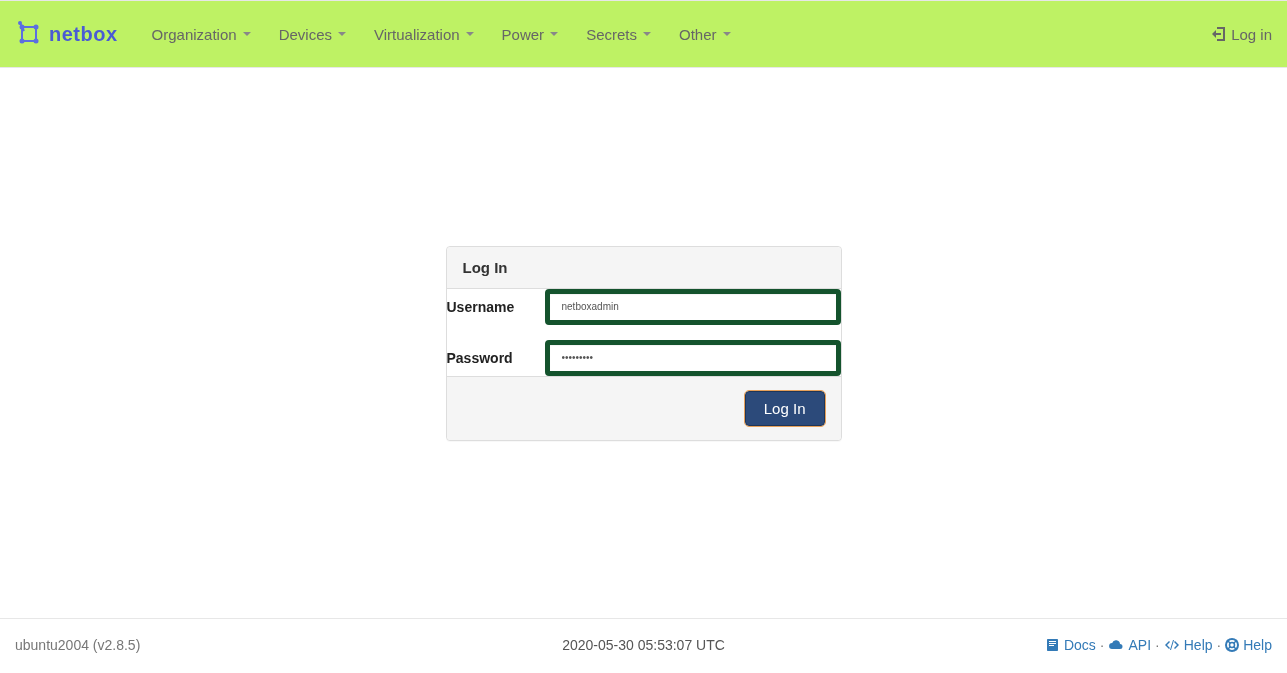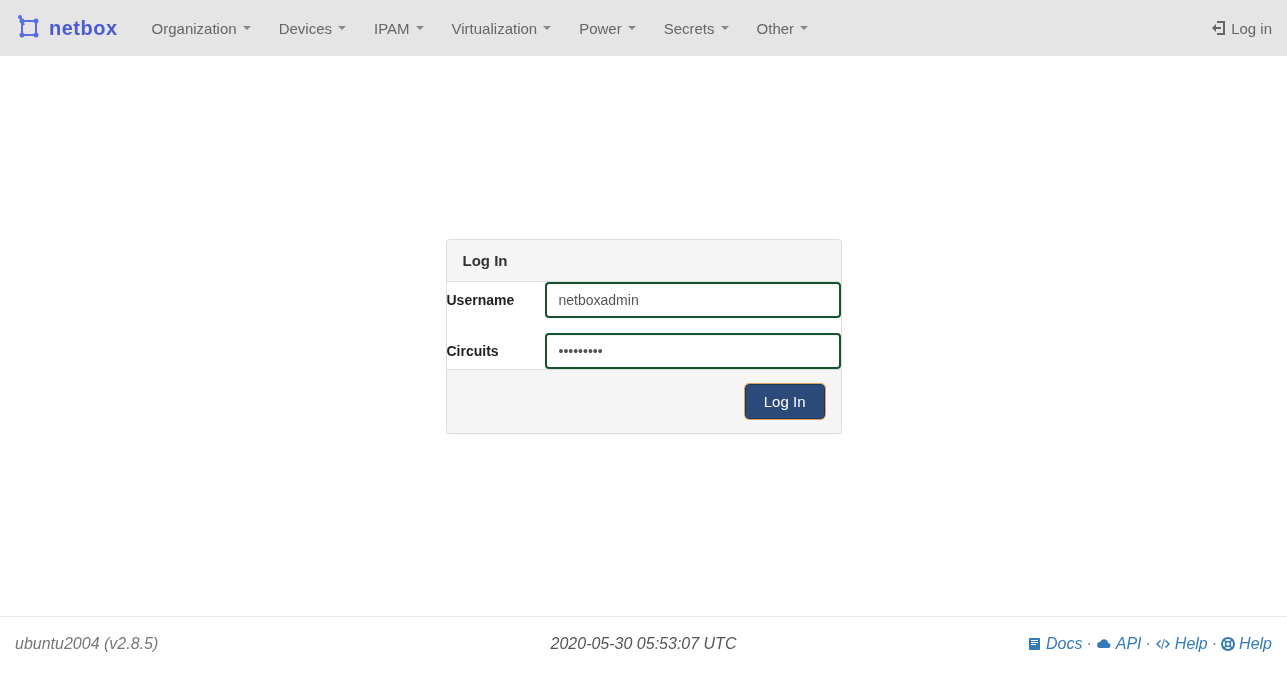--- a/index.html
+++ b/index.html
@@ -8,24 +8,24 @@
     font-family: "Helvetica Neue", Helvetica, Arial, sans-serif;
     font-size: 14px;
     color: #333;
     background: #fff;
     display: flex;
     flex-direction: column;
     min-height: 673px;
   }
   
   .navbar {
-    background: #e5e5e5;
+    background: #bef264;
     border-top: 1px solid #e7e7e7;
     border-bottom: 1px solid #e7e7e7;
-    height: 56px;
+    height: 68px;
     display: flex;
     align-items: center;
     padding: 0 15px;
   }
   .navbar-brand {
     display: flex;
     align-items: center;
     margin-right: 20px;
     color: #5b6ee1;
     font-weight: 600;
@@ -104,24 +104,24 @@
   .form-label {
     width: 98px;
     font-weight: 700;
     color: #222;
     font-size: 14px;
   }
   .form-input {
     flex: 1;
     height: 36px;
     padding: 6px 12px;
-    font-size: 14px;
+    font-size: 10px;
     color: #555;
     background: #fff;
-    border: 2px solid #14532d;
+    border: 5px solid #14532d;
     border-radius: 4px;
     box-shadow: inset 0 1px 1px rgba(0,0,0,0.05);
     outline: none;
   }
   .panel-footer {
     background: #f5f5f5;
     border-top: 1px solid #ddd;
     padding: 14px 16px;
     text-align: right;
     border-radius: 0 0 4px 4px;
@@ -138,23 +138,22 @@
     outline-offset: 0;
   }
 
   
   .footer {
     border-top: 1px solid #e7e7e7;
     padding: 18px 15px 20px;
     display: flex;
     align-items: center;
     color: #777;
-    font-size: 16px;
+    font-size: 14px;
     background:#fff;
-    font-style:italic;
   }
   .footer-left {}
   .footer-center {
     position: absolute;
     left: 50%;
     transform: translateX(-50%);
     color: #555;
   }
   .footer-right {
     margin-left: auto;
@@ -198,24 +197,20 @@
   <ul class="nav-list">
     <li class="nav-item">
         <span>Organization</span>
         <span class="caret"></span>
       </li>
     <li class="nav-item">
         <span>Devices</span>
         <span class="caret"></span>
       </li>
     <li class="nav-item">
-        <span>IPAM</span>
-        <span class="caret"></span>
-      </li>
-    <li class="nav-item">
         <span>Virtualization</span>
         <span class="caret"></span>
       </li>
     <li class="nav-item">
         <span>Power</span>
         <span class="caret"></span>
       </li>
     <li class="nav-item">
         <span>Secrets</span>
         <span class="caret"></span>
@@ -237,21 +232,21 @@
 
 <div class="main">
   <div class="panel">
     <div class="panel-heading">Log In</div>
     <div class="panel-body">
       <div class="form-row">
         <label class="form-label">Username</label>
         <input class="form-input" type="text" value="netboxadmin" style="">
       </div>
       <div class="form-row">
-        <label class="form-label">Circuits</label>
+        <label class="form-label">Password</label>
         <input class="form-input" type="password" value="•••••••••" style="">
       </div>
     </div>
     <div class="panel-footer">
       <button class="btn-primary">Log In</button>
     </div>
   </div>
 </div>
 
 <div class="footer-wrap">

